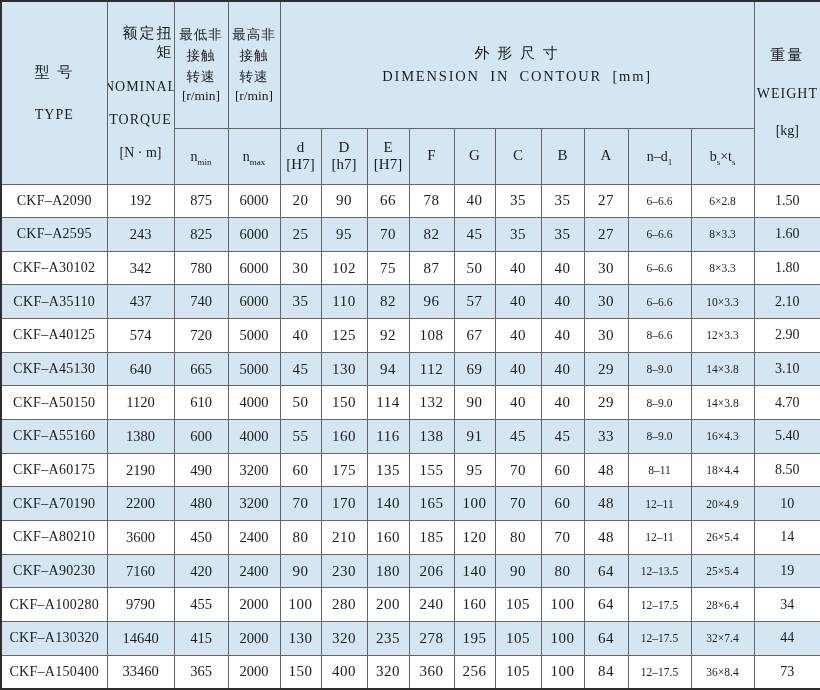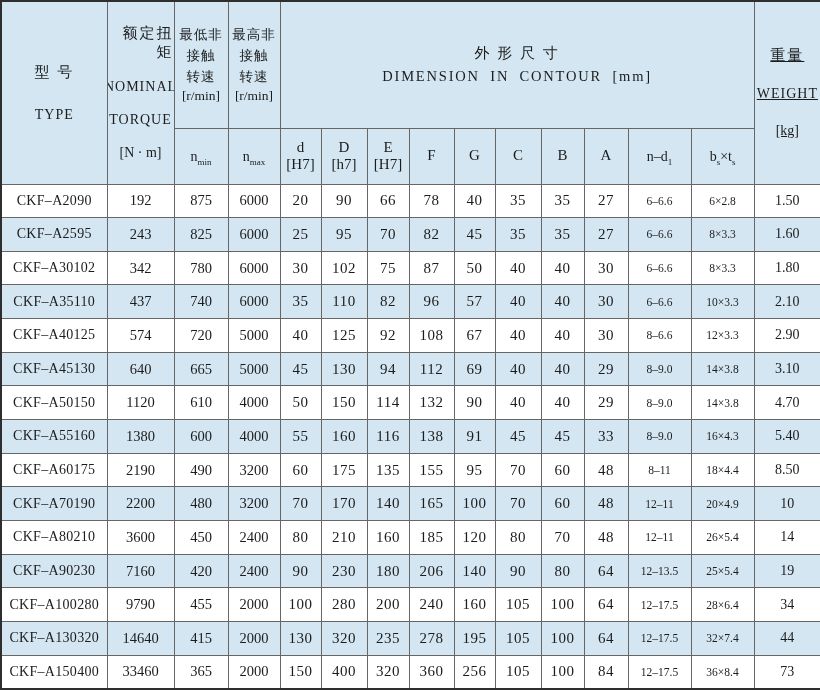--- a/index.html
+++ b/index.html
@@ -38,21 +38,21 @@
   tbody tr{height:33px;padding-left:31px;}
   tbody tr:nth-child(even) td{background:var(--blue);}
   tbody tr:nth-child(odd) td{background:var(--white);}
 
   .stack{display:flex;flex-direction:column;align-items:center;justify-content:center;height:100%;}
   .cn{font-size:15px;letter-spacing:2px;}
   .en{font-size:14px;letter-spacing:1px;}
   .unit{font-size:14px;}
   .g12{gap:25px;}
   .g18{gap:17px;text-align:right;}
-  .g20{gap:21px;text-decoration:underline;}
+  .g20{gap:21px;}
   .g4{gap:5px;}
   .speed .cn2{font-size:13.5px;letter-spacing:1px;line-height:1.55;}
   .speed .unit{font-size:13.5px;}
   .dimhead .en{letter-spacing:1.8px;word-spacing:5px;font-size:14.5px;}
   .sym{font-size:14px;}
   sub{font-size:9px;line-height:0;}
   .dim2l{font-size:15px;line-height:1.15;}
 
   td.c-type{font-size:14px;letter-spacing:0.3px;}
   td.c-num{font-size:14.5px;}

